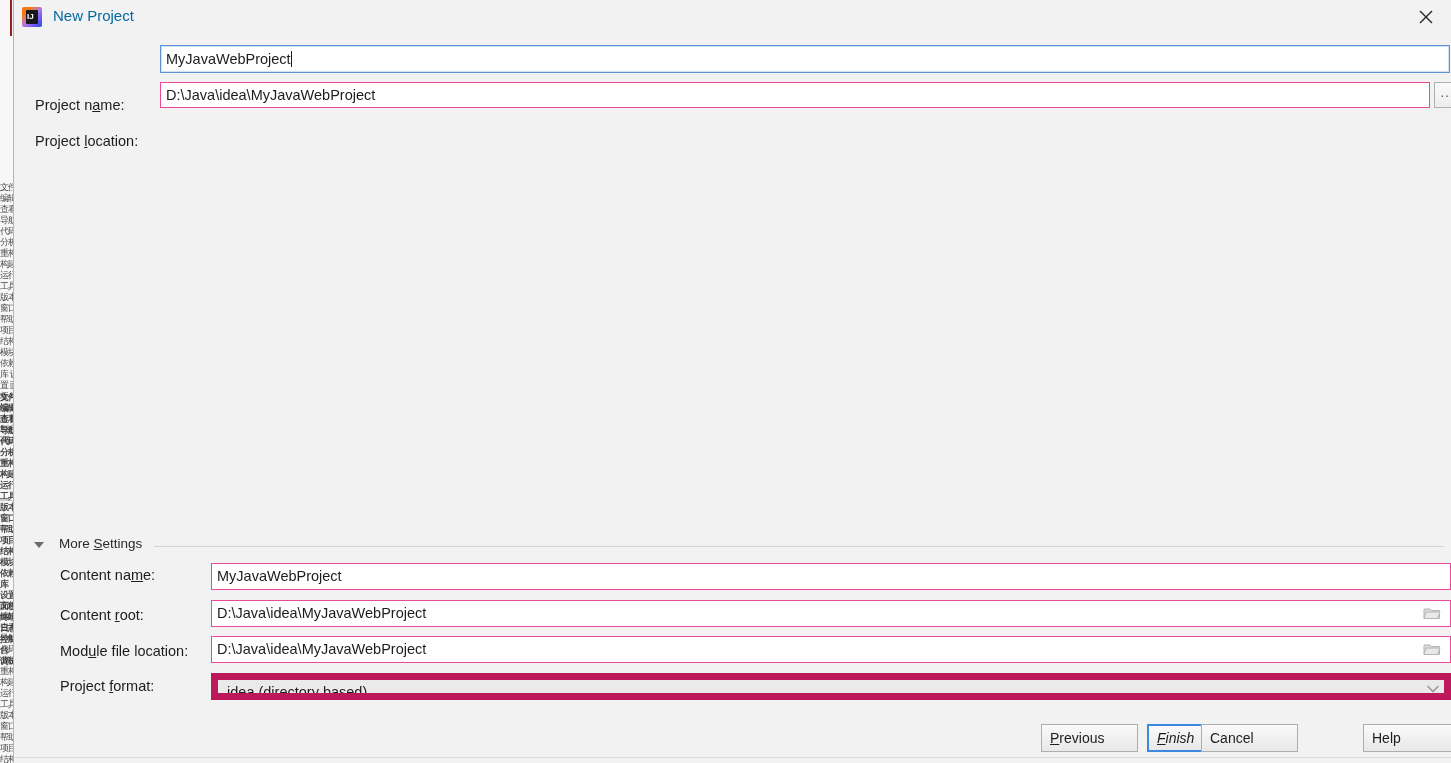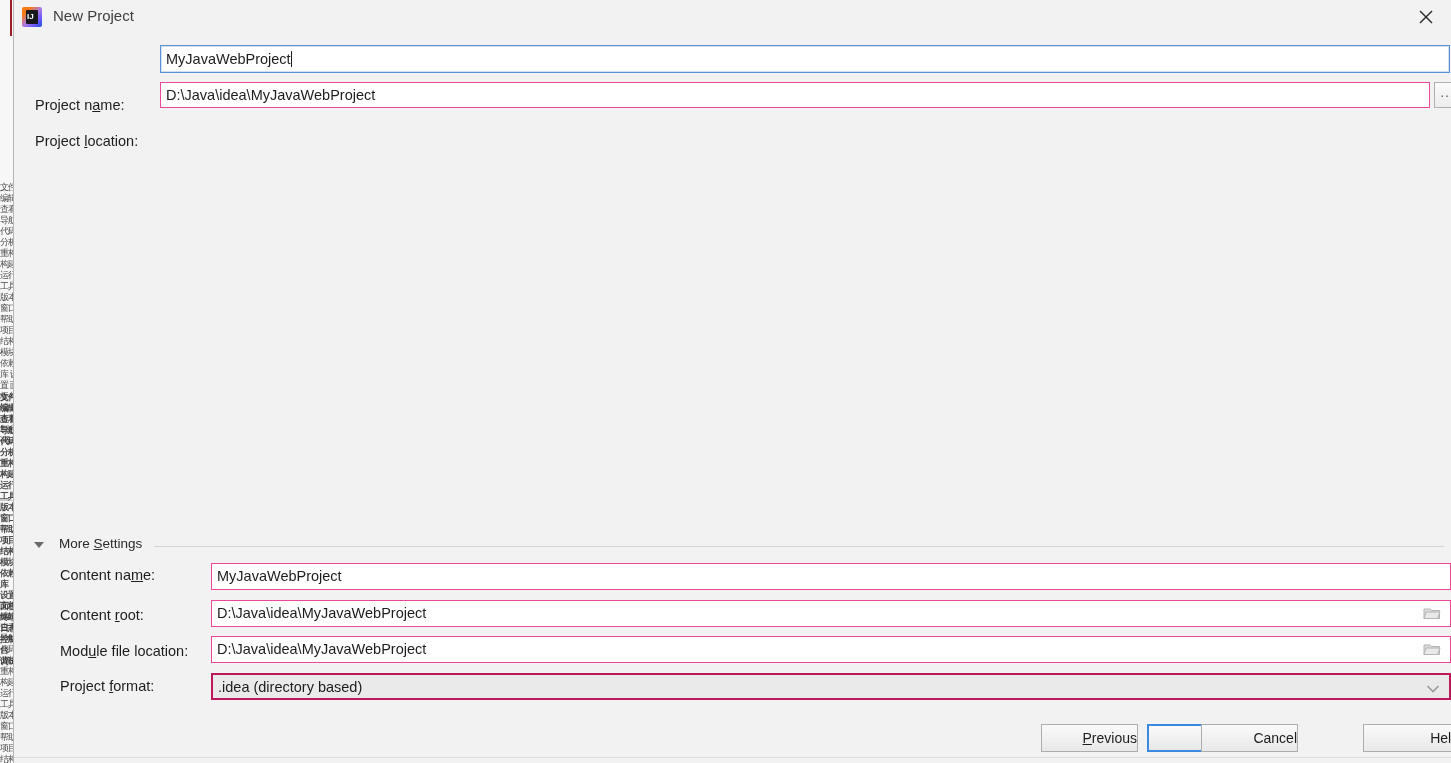--- a/index.html
+++ b/index.html
@@ -91,21 +91,21 @@
     font-family: "Liberation Sans", sans-serif;
     font-size: 8px;
     font-weight: bold;
     color: #fff;
     line-height: 13px;
   }
   #dialog-title {
     position: absolute;
     left: 39px; top: 7px;
     font-size: 15px;
-    color: #404040;
+    color: #0369a1;
     white-space: nowrap;
   }
   #close-button {
     position: absolute;
     right: 4px; top: 0px;
     width: 42px; height: 34px;
     cursor: default;
   }
   #close-button svg { position: absolute; left: 14px; top: 10px; }
 
@@ -223,21 +223,21 @@
   }
   #fld-module-file-location {
     left: 197px; top: 636px;
     width: 1240px; height: 27px;
     line-height: 25px;
   }
   #fld-project-format {
     left: 197px; top: 673px;
     width: 1240px; height: 27px;
     background: #eaeaea;
-    border: 2px solid #be185d;
+    border: 7px solid #be185d;
     line-height: 25px;
   }
 
   .folder-icon {
     position: absolute;
     width: 18px; height: 14px;
     cursor: default;
   }
   #icon-content-root-browse     { left: 1409px; top: 606px; }
   #icon-module-file-loc-browse  { left: 1409px; top: 642px; }
@@ -252,24 +252,25 @@
   
   .btn {
     position: absolute;
     box-sizing: border-box;
     height: 28px;
     background: linear-gradient(#fafafa, #e8e8e8);
     border: 1px solid #adadad;
     font-family: "Liberation Sans", sans-serif;
     font-size: 14px;
     color: #1d1d1d;
-    text-align: right;
+    text-align: left;
     line-height: 26px;
     cursor: default;
     white-space: nowrap;
+    padding-left: 8px;
   }
   #btn-previous { left: 1027px; top: 724px; width: 97px; }
   #btn-finish   {
     left: 1133px; top: 724px; width: 99px;
     border: 2px solid #3c8ae0;
     background: linear-gradient(#fafafa, #e8e8e8);
     line-height: 24px;
     font-style: italic;
   }
   #btn-cancel   { left: 1187px; top: 724px; width: 97px; }

